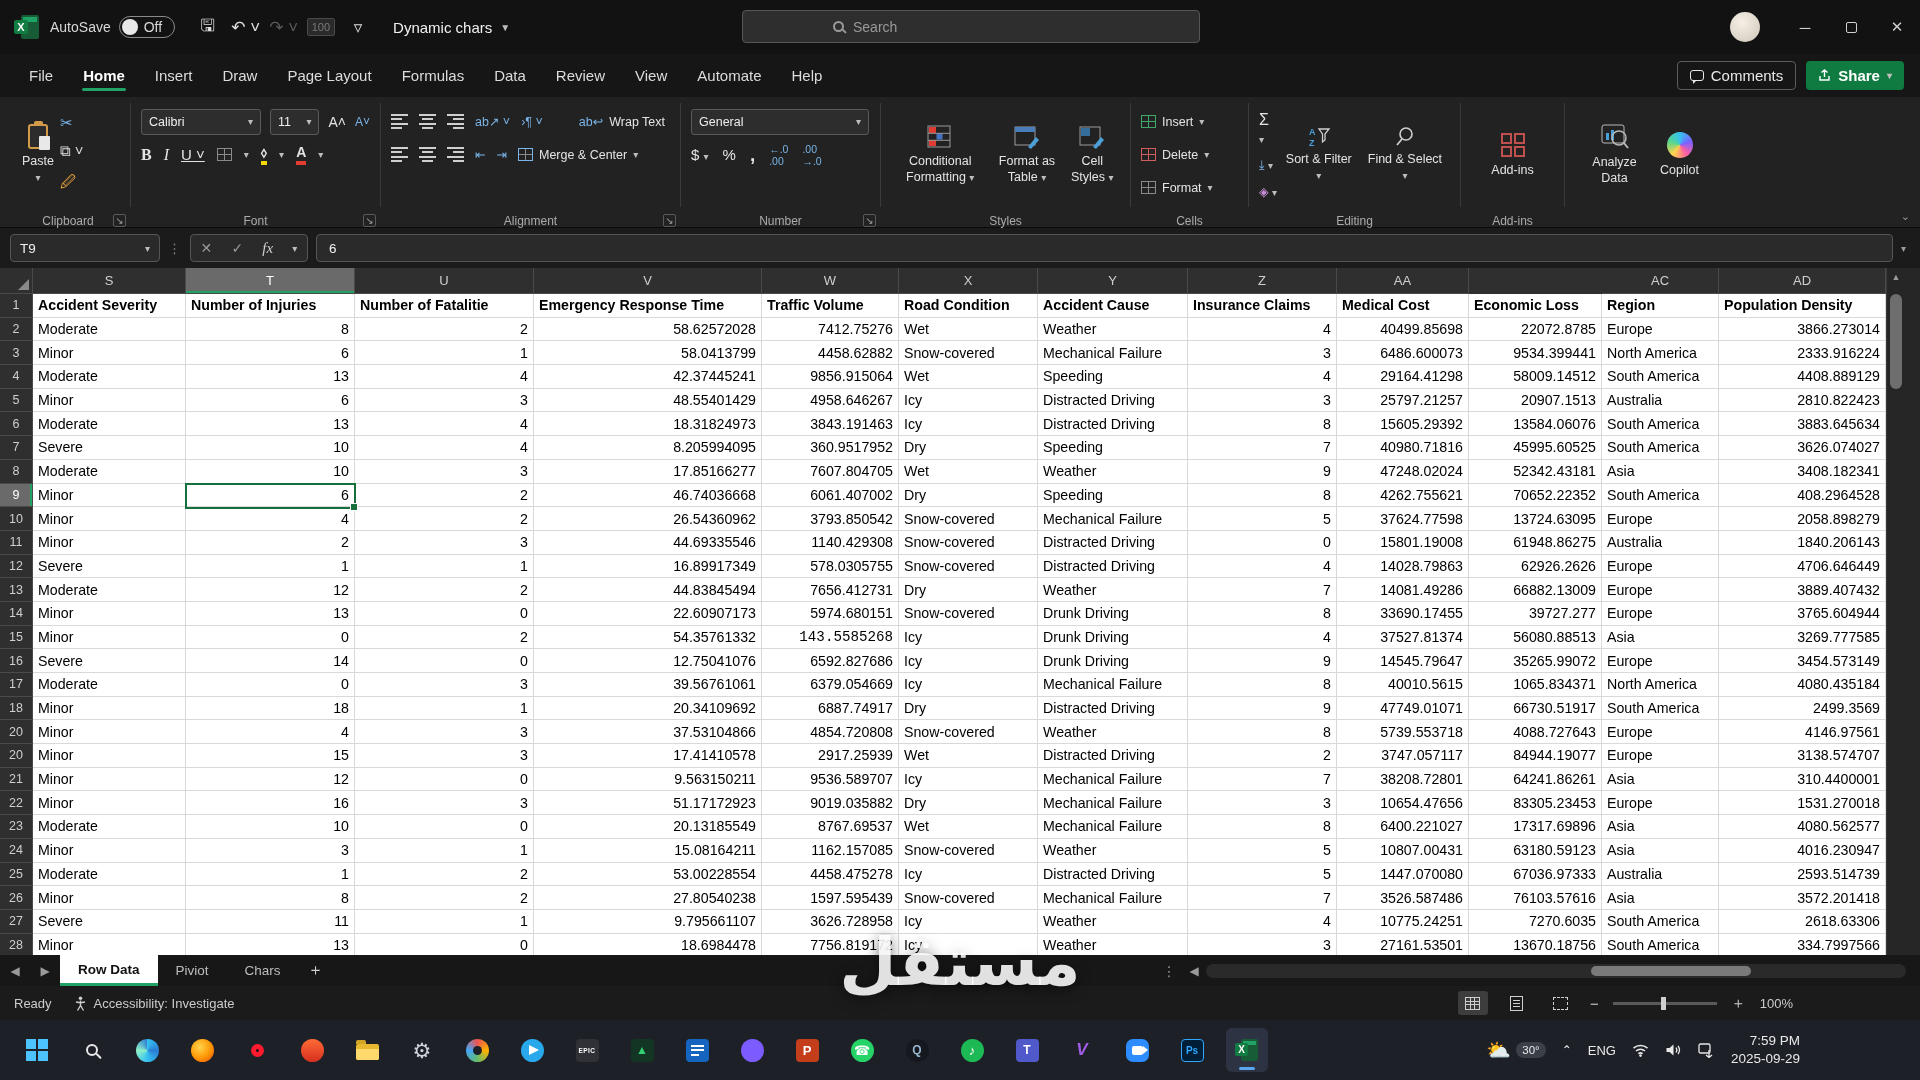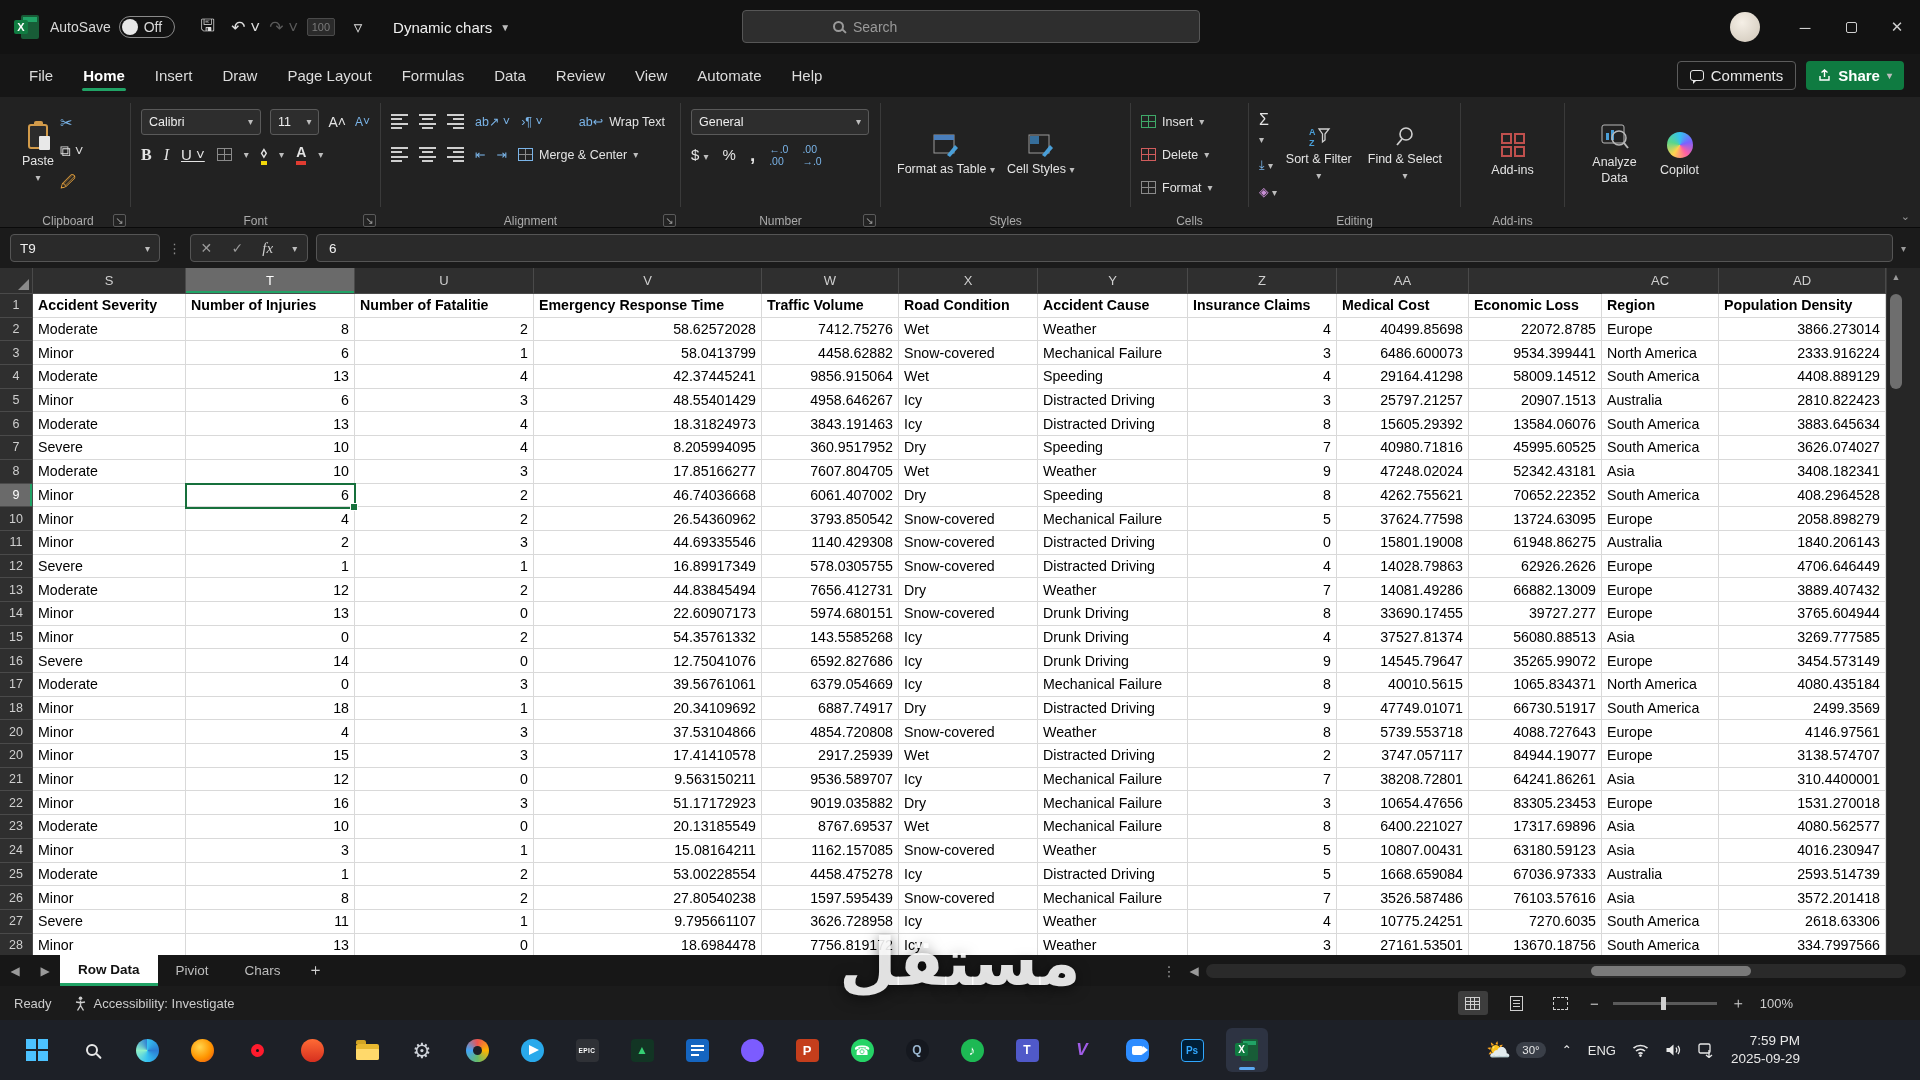--- a/index.html
+++ b/index.html
@@ -337,20 +337,31 @@
         <span style="font-size:10.5px;color:#7ab4e8">←.0<br>.00</span>
         <span style="font-size:10.5px;color:#7ab4e8">.00<br>→.0</span>
       </div>
       <div class="glabel">Number</div>
       <div class="launcher">↘</div>
     </div>
 
     <div class="rgroup" style="width:250px;display:flex">
       <div class="bigbtn">
         <svg width="26" height="24" viewBox="0 0 26 24">
+            <rect x="1" y="1" width="22" height="21" fill="none" stroke="#9a9a9a"></rect>
+            <rect x="2" y="2" width="7" height="6" fill="#e03c31"></rect>
+            <rect x="9.5" y="8.5" width="6" height="6" fill="#4472c4"></rect>
+            <rect x="2" y="15" width="7" height="6" fill="#e03c31"></rect>
+            <line x1="1" y1="8.3" x2="23" y2="8.3" stroke="#9a9a9a"></line>
+            <line x1="1" y1="15.3" x2="23" y2="15.3" stroke="#9a9a9a"></line>
+          </svg>
+        <span><span>Conditional Formatting</span> <span class="chev">▾</span></span>
+      </div>
+      <div class="bigbtn">
+        <svg width="26" height="24" viewBox="0 0 26 24">
             <rect x="1" y="2" width="20" height="18" fill="none" stroke="#9a9a9a"></rect>
             <rect x="1" y="2" width="20" height="5" fill="#4a7ebb"></rect>
             <path d="M14 22 L22 12 l3 3 -8 9z" fill="#4a9fd8"></path>
           </svg>
         <span><span>Format as Table</span> <span class="chev">▾</span></span>
       </div>
       <div class="bigbtn">
         <svg width="26" height="24" viewBox="0 0 26 24">
             <rect x="1" y="2" width="20" height="18" fill="none" stroke="#9a9a9a"></rect>
             <rect x="2" y="3" width="9" height="8" fill="#3f8fce" opacity=".7"></rect>
@@ -680,21 +691,21 @@
           <div class="cell num" style="width: 133px;">39727.277</div>
           <div class="cell" style="width: 117px;">Europe</div>
           <div class="cell num" style="width: 167px;">3765.604944</div>
         </div>
         <div class="grow">
           <div class="gut">15</div>
           <div class="cell" style="width: 153px;">Minor</div>
           <div class="cell num" style="width: 169px;">0</div>
           <div class="cell num" style="width: 179px;">2</div>
           <div class="cell num" style="width: 228px;">54.35761332</div>
-          <div class="cell num" style="width: 137px;">143.5585268</div>
+          <div class="cell num" style="width: 137px; font-family: Liberation Mono, monospace;">143.5585268</div>
           <div class="cell" style="width: 139px;">Icy</div>
           <div class="cell" style="width: 150px;">Drunk Driving</div>
           <div class="cell num" style="width: 149px;">4</div>
           <div class="cell num" style="width: 132px;">37527.81374</div>
           <div class="cell num" style="width: 133px;">56080.88513</div>
           <div class="cell" style="width: 117px;">Asia</div>
           <div class="cell num" style="width: 167px;">3269.777585</div>
         </div>
         <div class="grow">
           <div class="gut">16</div>
@@ -834,21 +845,21 @@
         <div class="grow">
           <div class="gut">25</div>
           <div class="cell" style="width: 153px;">Moderate</div>
           <div class="cell num" style="width: 169px;">1</div>
           <div class="cell num" style="width: 179px;">2</div>
           <div class="cell num" style="width: 228px;">53.00228554</div>
           <div class="cell num" style="width: 137px;">4458.475278</div>
           <div class="cell" style="width: 139px;">Icy</div>
           <div class="cell" style="width: 150px;">Distracted Driving</div>
           <div class="cell num" style="width: 149px;">5</div>
-          <div class="cell num" style="width: 132px;">1668.659084</div>
+          <div class="cell num" style="width: 132px;">1447.070080</div>
           <div class="cell num" style="width: 133px;">67036.97333</div>
           <div class="cell" style="width: 117px;">Australia</div>
           <div class="cell num" style="width: 167px;">2593.514739</div>
         </div>
         <div class="grow">
           <div class="gut">26</div>
           <div class="cell" style="width: 153px;">Minor</div>
           <div class="cell num" style="width: 169px;">8</div>
           <div class="cell num" style="width: 179px;">2</div>
           <div class="cell num" style="width: 228px;">27.80540238</div>

